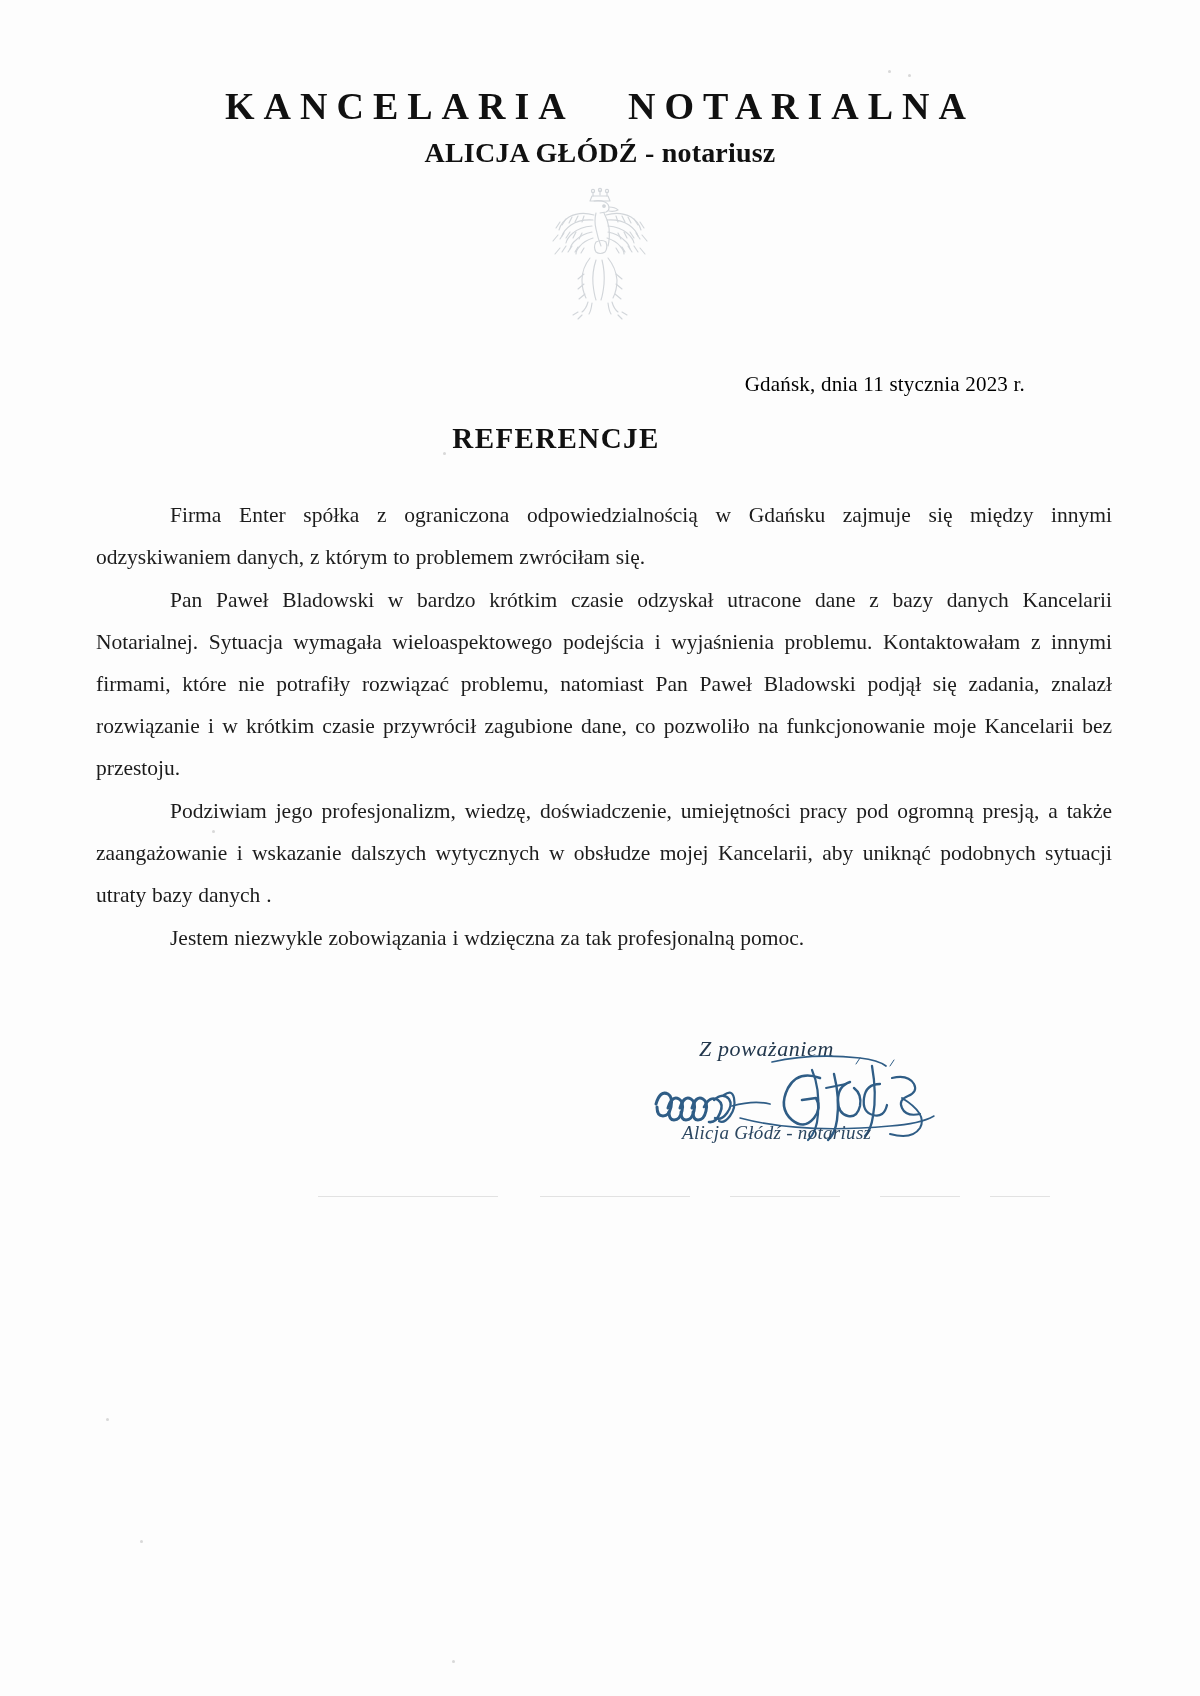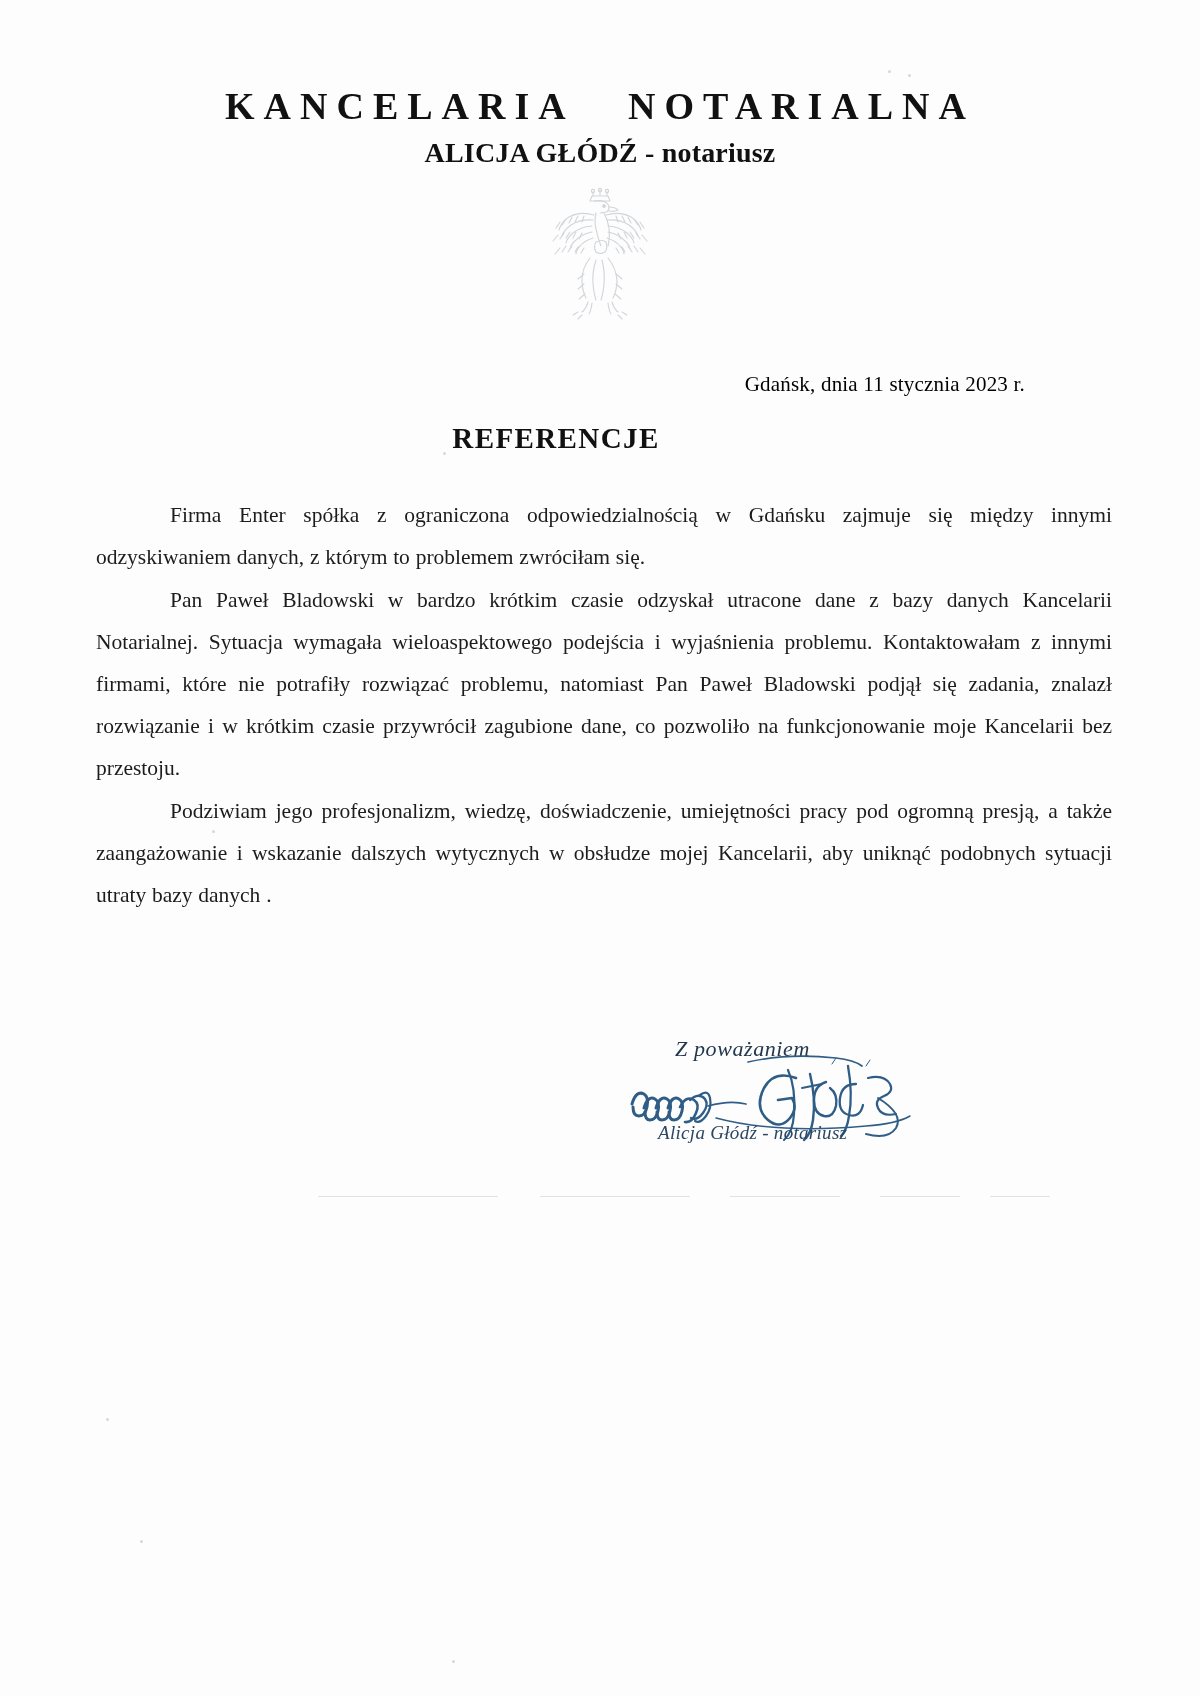--- a/index.html
+++ b/index.html
@@ -110,21 +110,21 @@
     color: #1c1c1c;
     word-spacing: .4px;
     -webkit-hyphens: none;
     hyphens: none;
   }
 
   
   .sign-block {
     position: absolute;
     top: 1030px;
-    left: 580px;
+    left: 604px;
     width: 480px;
     height: 140px;
   }
   .sign-regards {
     position: absolute;
     top: 6px;
     left: 95px;
     font-size: 22px;
     font-style: italic;
     font-family: "Liberation Serif", "DejaVu Serif", serif;
@@ -218,20 +218,21 @@
   </div>
 
   <div class="date-line">Gdańsk, dnia 11 stycznia 2023 r.</div>
 
   <div class="doc-heading">REFERENCJE</div>
 
   <div class="body-copy">
     <p class="para">Firma Enter spółka z ograniczona odpowiedzialnością w Gdańsku  zajmuje się między innymi odzyskiwaniem danych, z którym to problemem zwróciłam się.</p>
     <p class="para">Pan Paweł Bladowski w bardzo krótkim czasie odzyskał utracone dane z bazy danych Kancelarii Notarialnej. Sytuacja wymagała wieloaspektowego podejścia i wyjaśnienia problemu. Kontaktowałam z innymi firmami, które nie potrafiły rozwiązać problemu, natomiast Pan Paweł Bladowski podjął się zadania, znalazł rozwiązanie i w krótkim czasie przywrócił zagubione dane, co pozwoliło na funkcjonowanie moje Kancelarii bez przestoju.</p>
     <p class="para">Podziwiam jego profesjonalizm, wiedzę, doświadczenie, umiejętności  pracy pod ogromną presją, a także zaangażowanie  i wskazanie dalszych wytycznych w obsłudze  mojej Kancelarii, aby uniknąć podobnych sytuacji utraty bazy danych .</p>
+    <p class="para">Jestem niezwykle zobowiązania i wdzięczna za tak profesjonalną pomoc.</p>
   </div>
 
   <div class="sign-block">
     <div class="sign-regards">Z  poważaniem</div>
 
     <svg class="sign-scribble" viewBox="0 0 330 110">
       <g fill="none" stroke="#2f5d86" stroke-linecap="round" stroke-linejoin="round">
 
         <path d="M128 14 q40 -9 88 -4 q18 2 26 8" stroke-width="1.7"></path>
 

